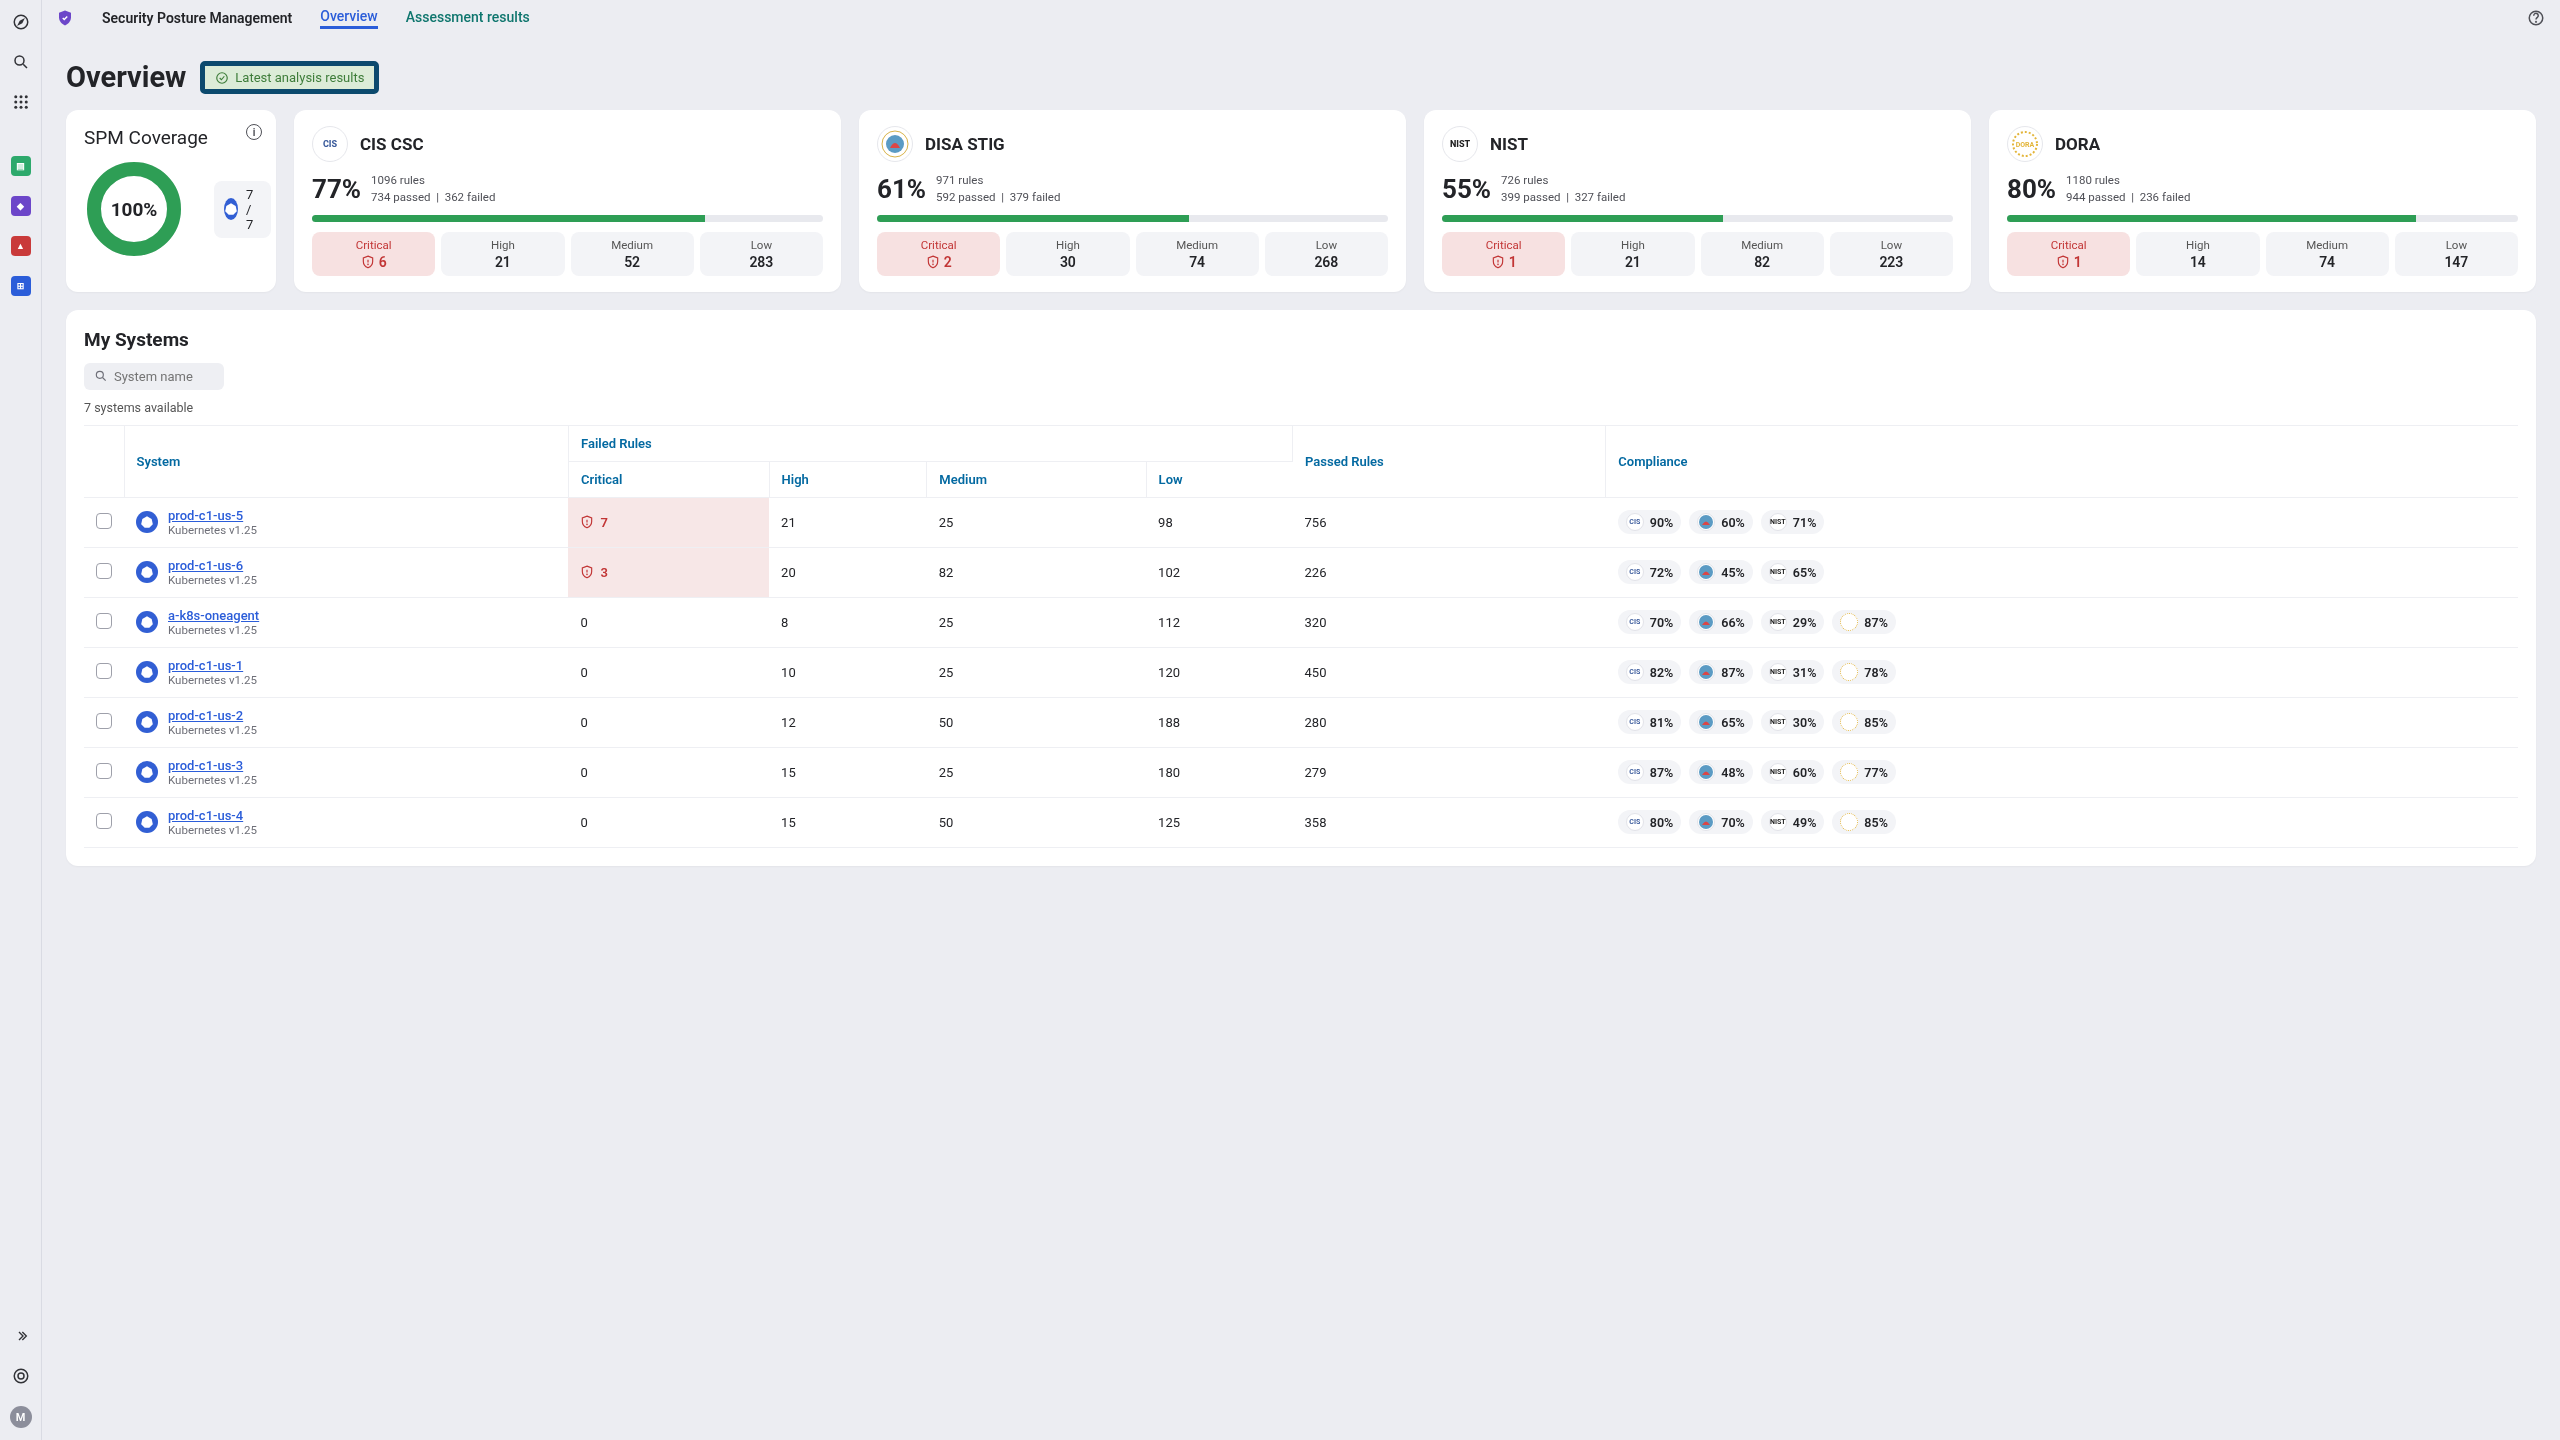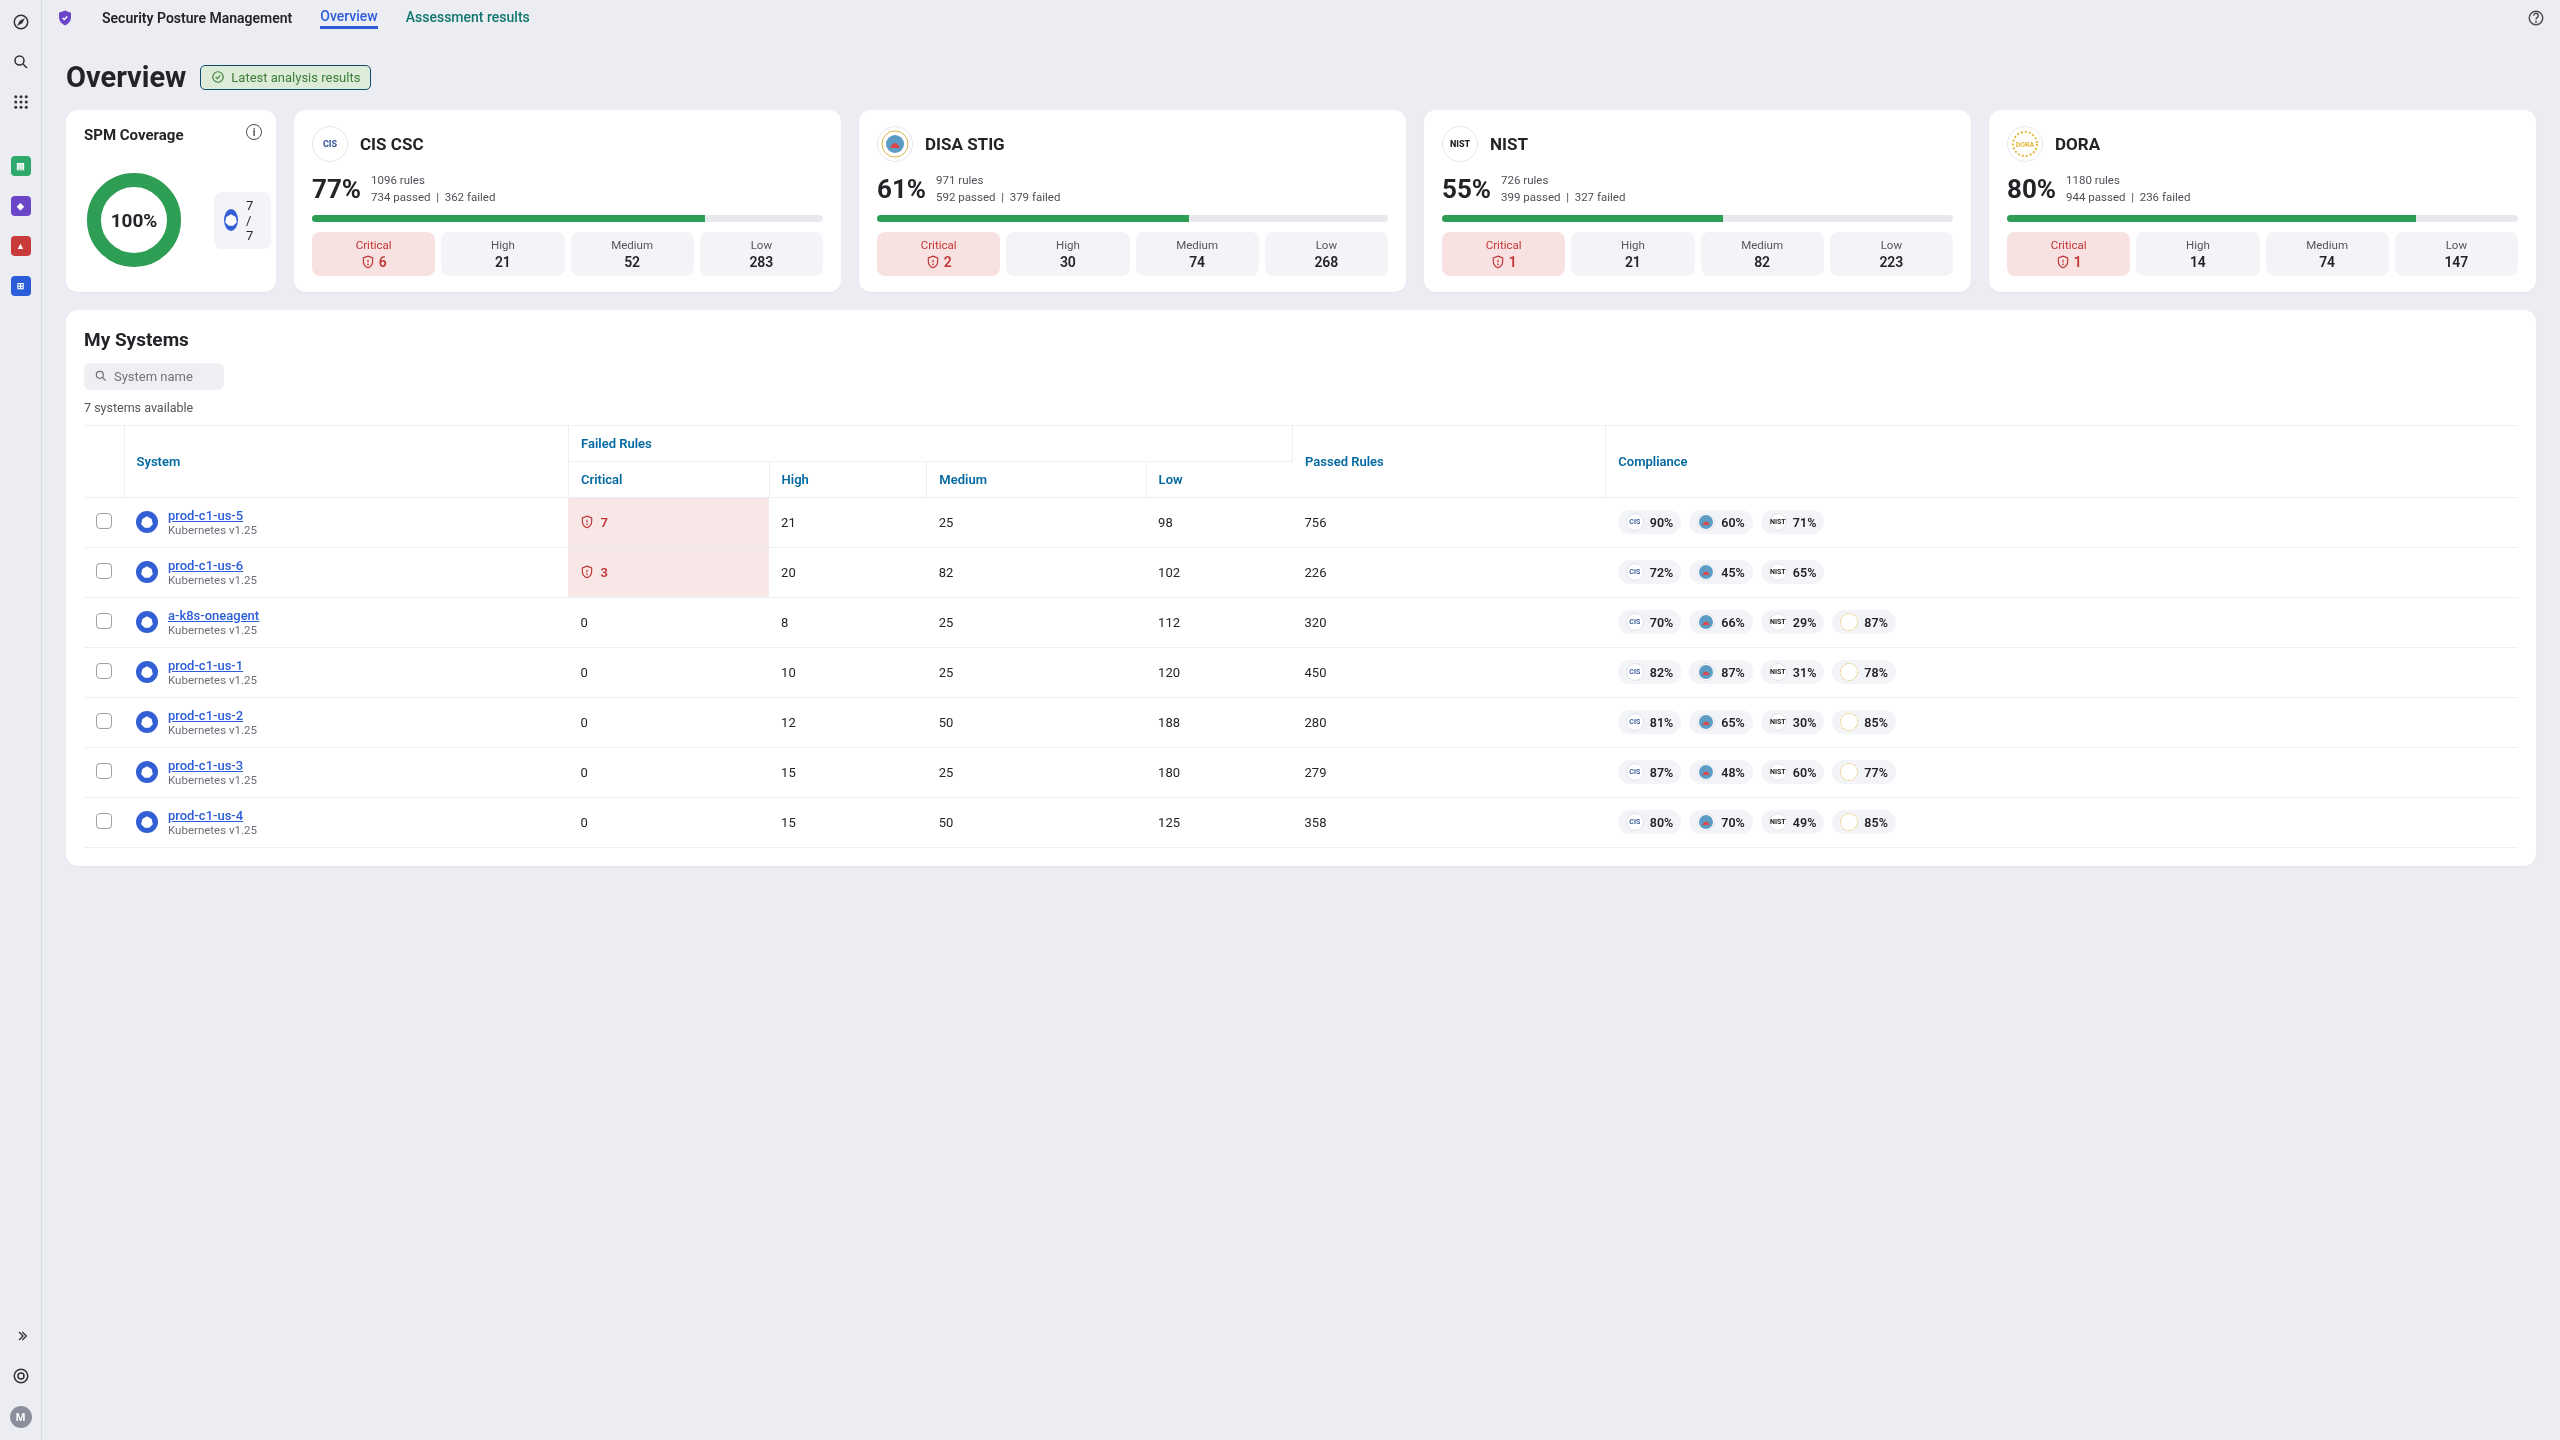--- a/index.html
+++ b/index.html
@@ -13,26 +13,26 @@
 .avatar{width:22px;height:22px;border-radius:50%;background:#8C8E9B;color:#fff;display:flex;align-items:center;justify-content:center;font-size:11px;font-weight:600}
 .main{flex:1;display:flex;flex-direction:column;overflow:hidden}
 .topbar{height:36px;display:flex;align-items:center;padding:0 14px;gap:28px}
 .topbar .shield{width:18px;height:18px;display:flex;align-items:center;justify-content:center}
 .topbar .title{font-size:14px;font-weight:600;color:#232428}
 .topbar .tab{font-size:14px;font-weight:500;color:#0f766e;cursor:pointer;padding-bottom:2px}
 .topbar .tab.active{color:#2B5DD9;border-bottom:3px solid #2B5DD9}
 .topbar .grow{flex:1}
 .pageHead{display:flex;align-items:center;gap:14px;padding:24px 24px 16px 24px}
 .pageHead h1{font-size:29px;font-weight:700}
-.chip{display:inline-flex;align-items:flex-start;gap:6px;background:#DCECD8;color:#3E7D3A;border-radius:5px;padding:4px 10px;font-size:13px;border:1px solid #0c4a6e}
+.chip{display:inline-flex;align-items:flex-end;gap:6px;background:#DCECD8;color:#3E7D3A;border-radius:5px;padding:4px 10px;font-size:13px;border:5px solid #0c4a6e}
 .cards{display:flex;gap:18px;padding:0 24px 18px 24px}
 .card{background:#fff;border-radius:12px;padding:16px 18px;box-shadow:0 1px 2px rgba(0,0,0,.04);flex:1}
 .card.coverage{min-width:210px;flex:0 0 210px;position:relative}
 .infoIco{position:absolute;top:14px;right:14px;width:16px;height:16px;border:1.5px solid #4F5057;border-radius:50%;display:flex;align-items:center;justify-content:center;font-size:10px;font-weight:700;color:#4F5057;cursor:pointer}
-.covTitle{font-size:15px;font-weight:700;margin-bottom:26px}
+.covTitle{font-size:19px;font-weight:400;margin-bottom:10px}
 .covRow{display:flex;align-items:center;gap:30px}
 .donut{position:relative;width:100px;height:100px}
 .donut svg{transform:rotate(-90deg)}
 .donut .pct{position:absolute;top:0;left:0;width:100%;height:100%;display:flex;align-items:center;justify-content:center;font-size:19px;font-weight:700}
 .k8sChip{display:flex;align-items:center;gap:8px;background:#F3F4F7;border-radius:8px;padding:6px 10px}
 .k8sIco{width:22px;height:22px;border-radius:50%;background:#325FD4;display:flex;align-items:center;justify-content:center}
 .fwHead{display:flex;align-items:center;gap:12px;margin-bottom:10px}
 .fwLogo{width:36px;height:36px;border-radius:50%;border:1px solid #E6E7EC;display:flex;align-items:center;justify-content:center;font-size:9px;font-weight:700;background:#fff}
 .fwName{font-size:17px;font-weight:700}
 .fwStats{display:flex;align-items:center;gap:10px;margin-bottom:8px}

